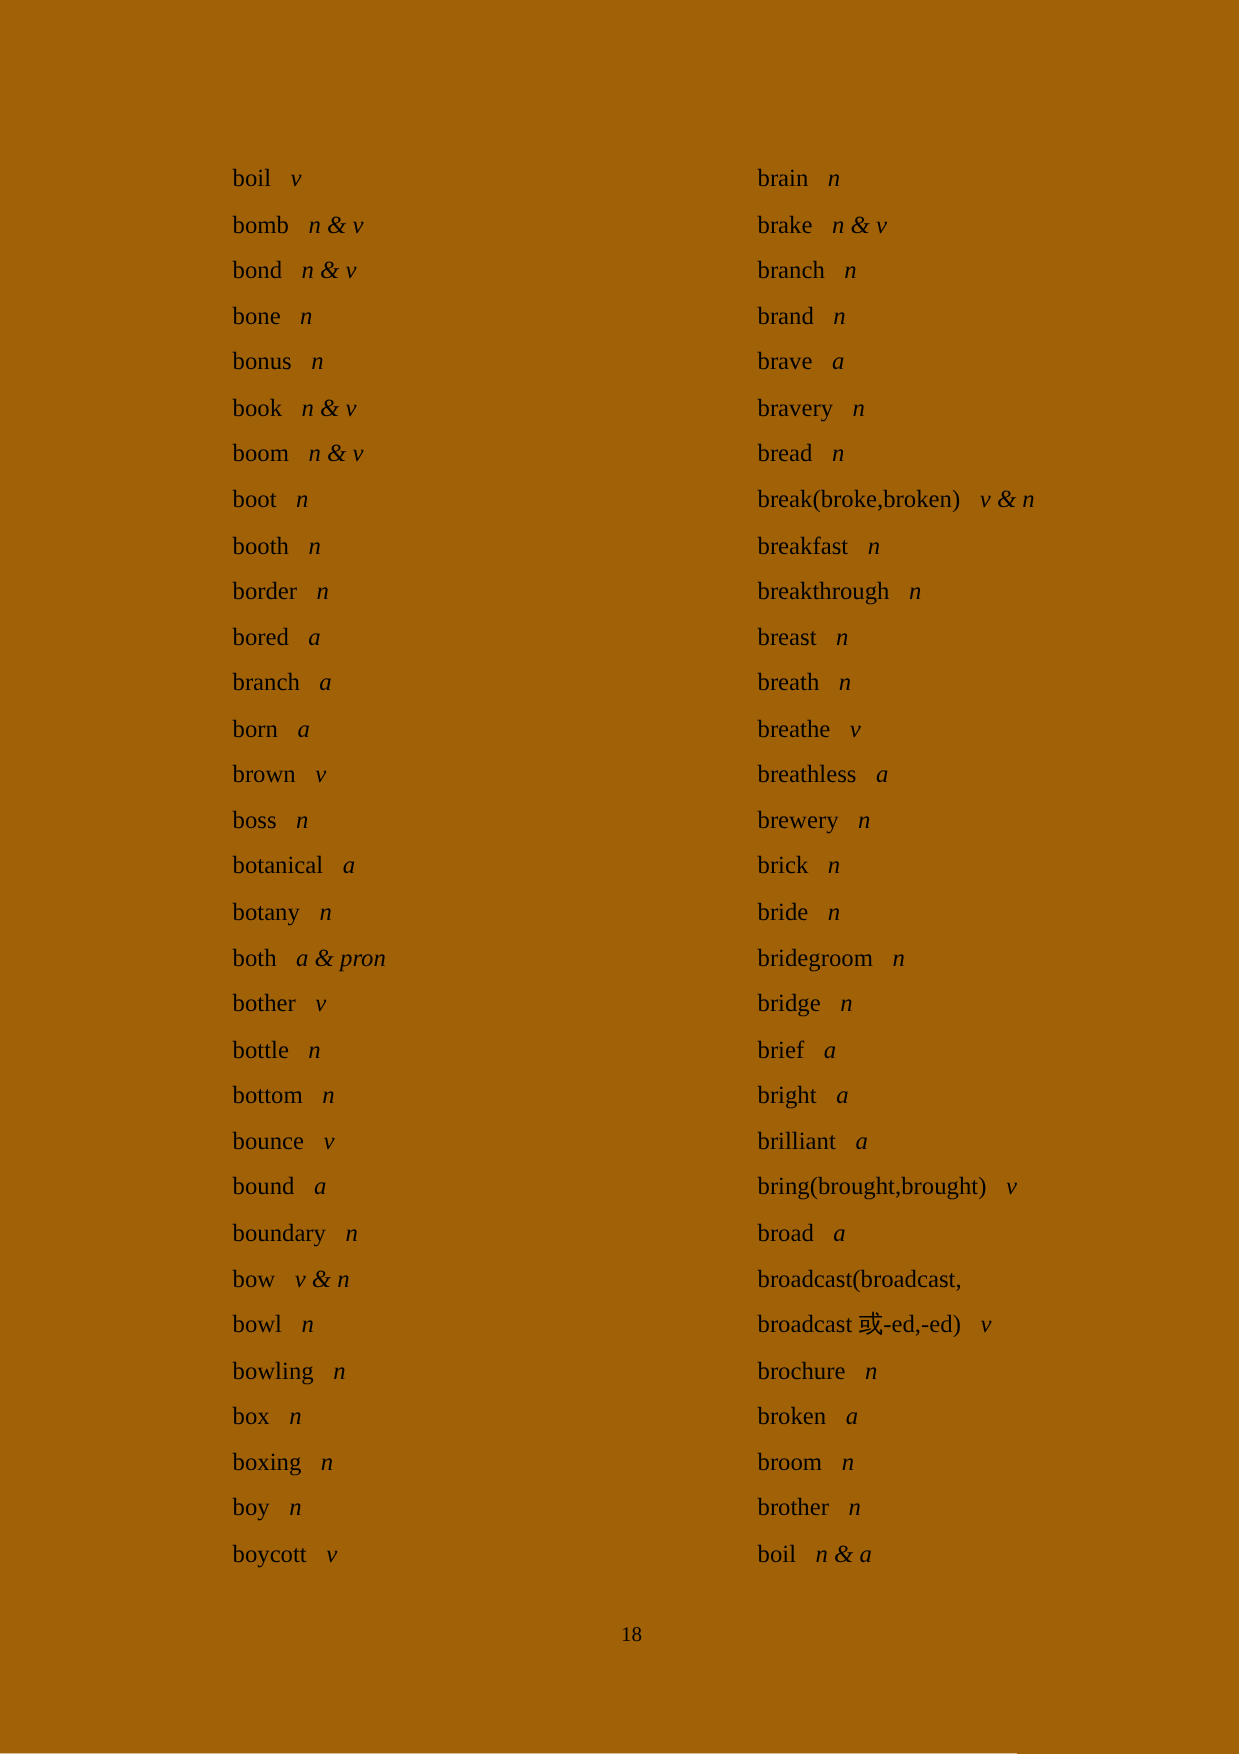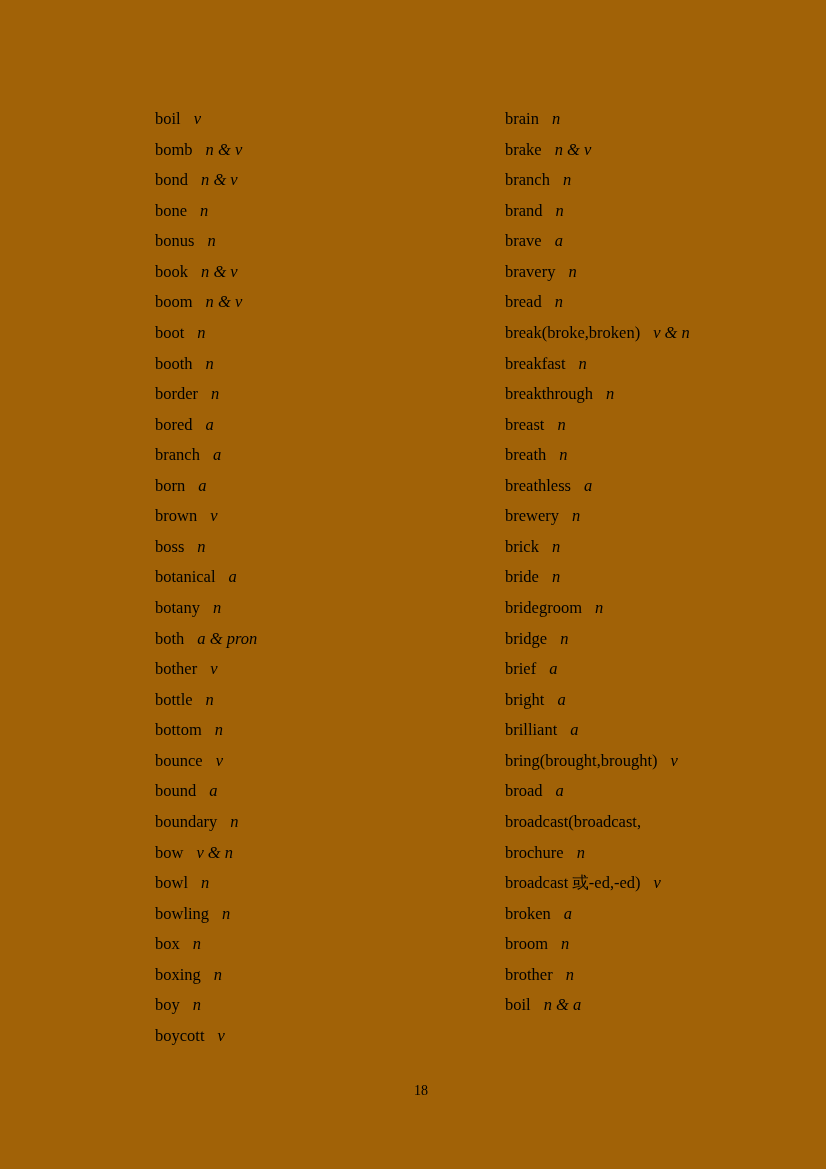--- a/index.html
+++ b/index.html
@@ -179,20 +179,23 @@
       <div class="entry">
         <span class="word">breakthrough</span><span class="pos">n</span>
       </div>
       <div class="entry">
         <span class="word">breast</span><span class="pos">n</span>
       </div>
       <div class="entry">
         <span class="word">breath</span><span class="pos">n</span>
       </div>
       <div class="entry">
+        <span class="word">breathe</span><span class="pos">v</span>
+      </div>
+      <div class="entry">
         <span class="word">breathless</span><span class="pos">a</span>
       </div>
       <div class="entry">
         <span class="word">brewery</span><span class="pos">n</span>
       </div>
       <div class="entry">
         <span class="word">brick</span><span class="pos">n</span>
       </div>
       <div class="entry">
         <span class="word">bride</span><span class="pos">n</span>
@@ -215,26 +218,26 @@
       <div class="entry">
         <span class="word">bring(brought,brought)</span><span class="pos">v</span>
       </div>
       <div class="entry">
         <span class="word">broad</span><span class="pos">a</span>
       </div>
       <div class="entry">
         <span class="word">broadcast(broadcast,</span>
       </div>
       <div class="entry">
+        <span class="word">broadcast 或-ed,-ed)</span><span class="pos">v</span>
+      </div>
+      <div class="entry">
         <span class="word">brochure</span><span class="pos">n</span>
       </div>
       <div class="entry">
-        <span class="word">broadcast 或-ed,-ed)</span><span class="pos">v</span>
-      </div>
-      <div class="entry">
         <span class="word">broken</span><span class="pos">a</span>
       </div>
       <div class="entry">
         <span class="word">broom</span><span class="pos">n</span>
       </div>
       <div class="entry">
         <span class="word">brother</span><span class="pos">n</span>
       </div>
       <div class="entry">
         <span class="word">boil</span><span class="pos">n &amp; a</span>

